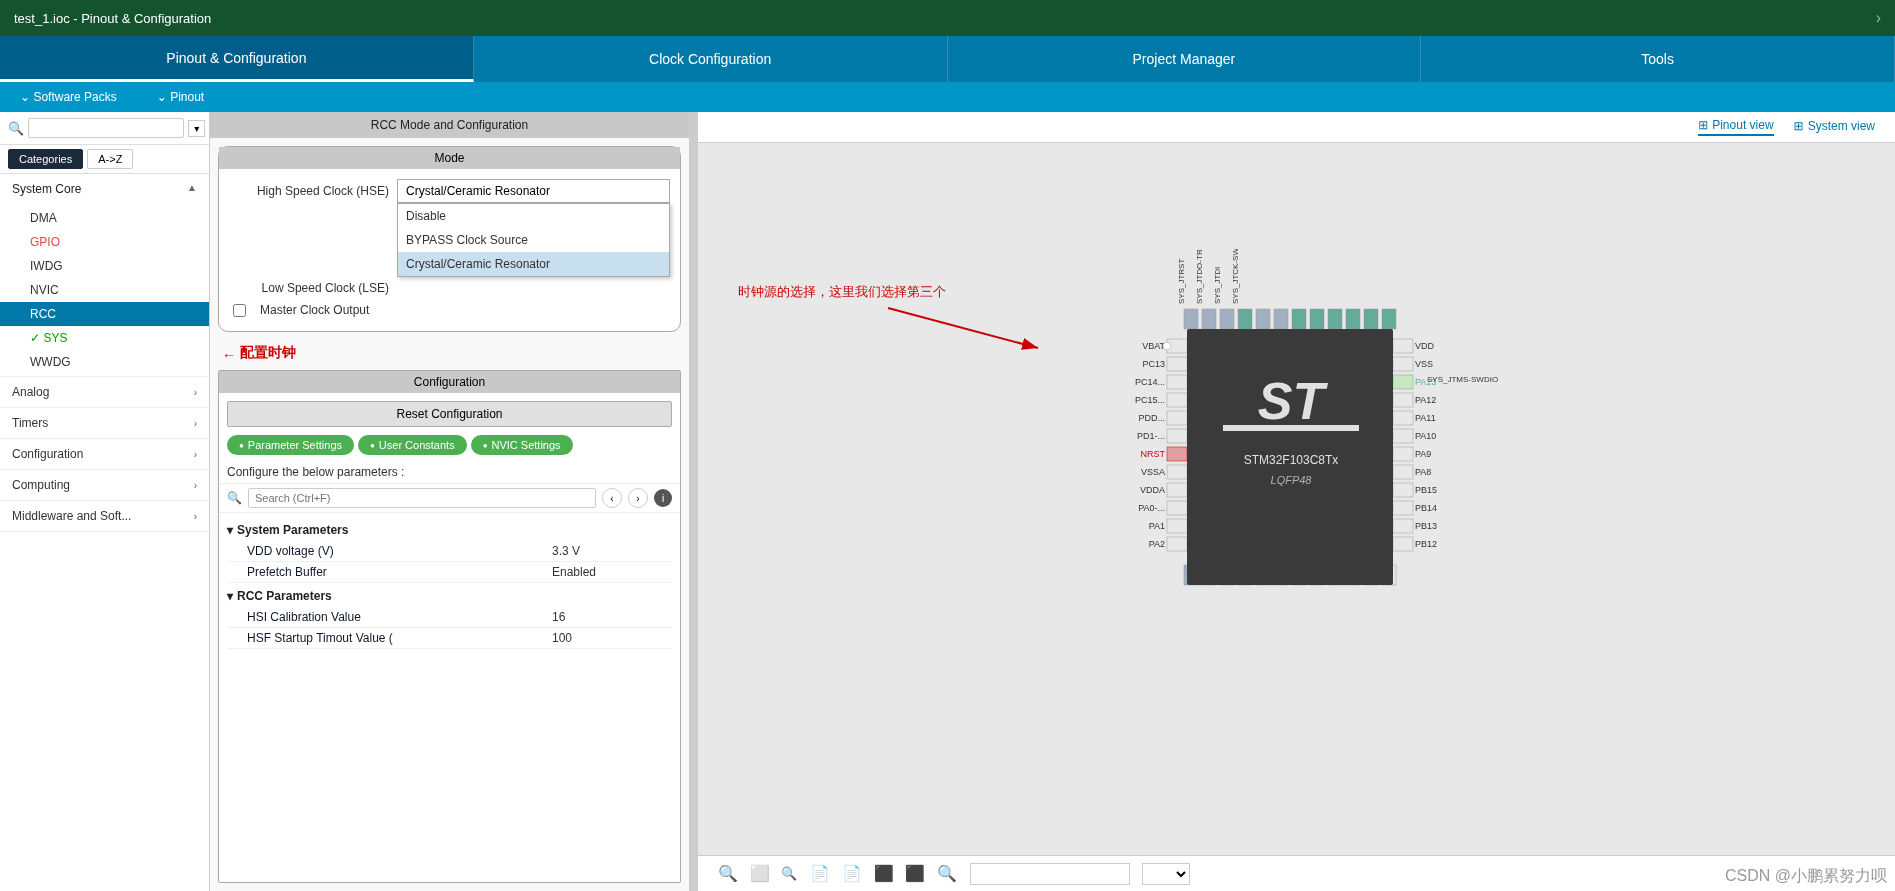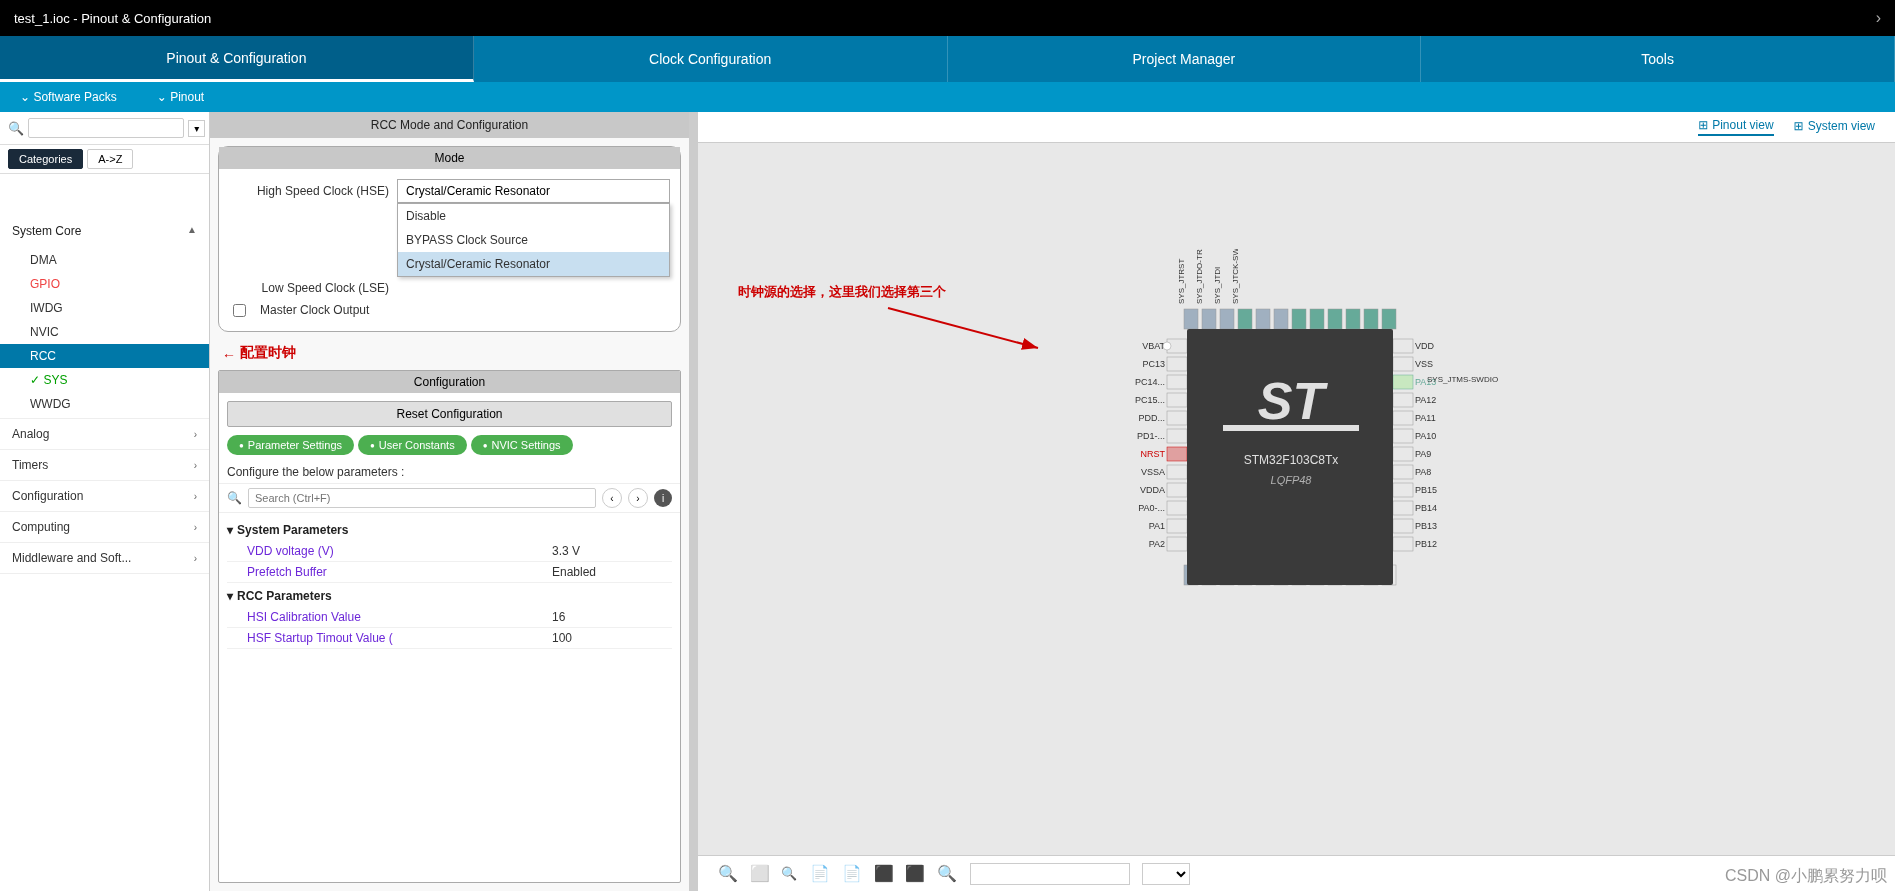--- a/index.html
+++ b/index.html
@@ -1,20 +1,20 @@
 <!DOCTYPE html>
 <html><head>
   <meta charset="utf-8">
   <style>
     * { box-sizing: border-box; margin: 0; padding: 0; }
     body { font-family: 'Segoe UI', Arial, sans-serif; font-size: 12px; background: #f0f0f0; overflow: hidden; width: 1895px; height: 891px; }
 
     
     .title-bar {
-      background: #000000;
+      background: #14532d;
       color: white;
       padding: 8px 14px;
       font-size: 13px;
       display: flex;
       align-items: center;
       gap: 8px;
       height: 36px;
       justify-content: space-between;
     }
     .title-bar .arrow { color: #aaa; font-size: 16px; }
@@ -129,21 +129,20 @@
     }
     .sidebar-group-header {
       display: flex;
       align-items: flex-start;
       justify-content: space-between;
       padding: 8px 12px;
       font-size: 12px;
       font-weight: 500;
       cursor: pointer;
       color: #222;
-      margin-top: 42px;
     }
     .sidebar-group-header .up-arrow { font-size: 10px; color: #666; }
     .sidebar-items { padding: 2px 0; }
     .sidebar-item {
       padding: 5px 12px 5px 30px;
       font-size: 12px;
       cursor: pointer;
       color: #333;
     }
     .sidebar-item.active {
@@ -360,21 +359,21 @@
       color: #222;
       margin: 6px 0 4px 0;
       cursor: pointer;
     }
     .param-row {
       display: flex;
       padding: 3px 0 3px 20px;
       font-size: 12px;
       border-bottom: 1px solid #f0f0f0;
     }
-    .param-name { flex: 1; color: #6d28d9; }
+    .param-name { flex: 1; color: #0f172a; }
     .param-name.disabled { color: #aaa; }
     .param-value { color: #333; min-width: 120px; }
     .param-value.disabled { color: #aaa; }
 
     
     .right-panel {
       flex: 1;
       background: #e8e8e8;
       display: flex;
       flex-direction: column;
@@ -635,21 +634,21 @@
         <span>Pinout view</span>
       </div>
       <div class="view-tab">
         <span>⊞</span>
         <span>System view</span>
       </div>
     </div>
 
     <div class="chip-view">
 
-      <div style="position:absolute; top:140px; left:40px; color:#cc0000; font-size:13px; font-weight:bold; z-index:10;">
+      <div style="position:absolute; top:140px; left:40px; color:#cc0000; font-size:13px; font-weight:normal; z-index:10;">
         <span>时钟源的选择，这里我们选择第三个</span>
       </div>
 
       <svg style="position:absolute; top:110px; left:0; width:400px; height:200px; pointer-events:none; z-index:9;">
         <defs>
           <marker id="arrowhead" markerWidth="8" markerHeight="6" refX="8" refY="3" orient="auto">
             <polygon points="0 0, 8 3, 0 6" fill="#cc0000"></polygon>
           </marker>
         </defs>
         <line x1="190" y1="55" x2="340" y2="95" stroke="#cc0000" stroke-width="2" marker-end="url(#arrowhead)"></line>

